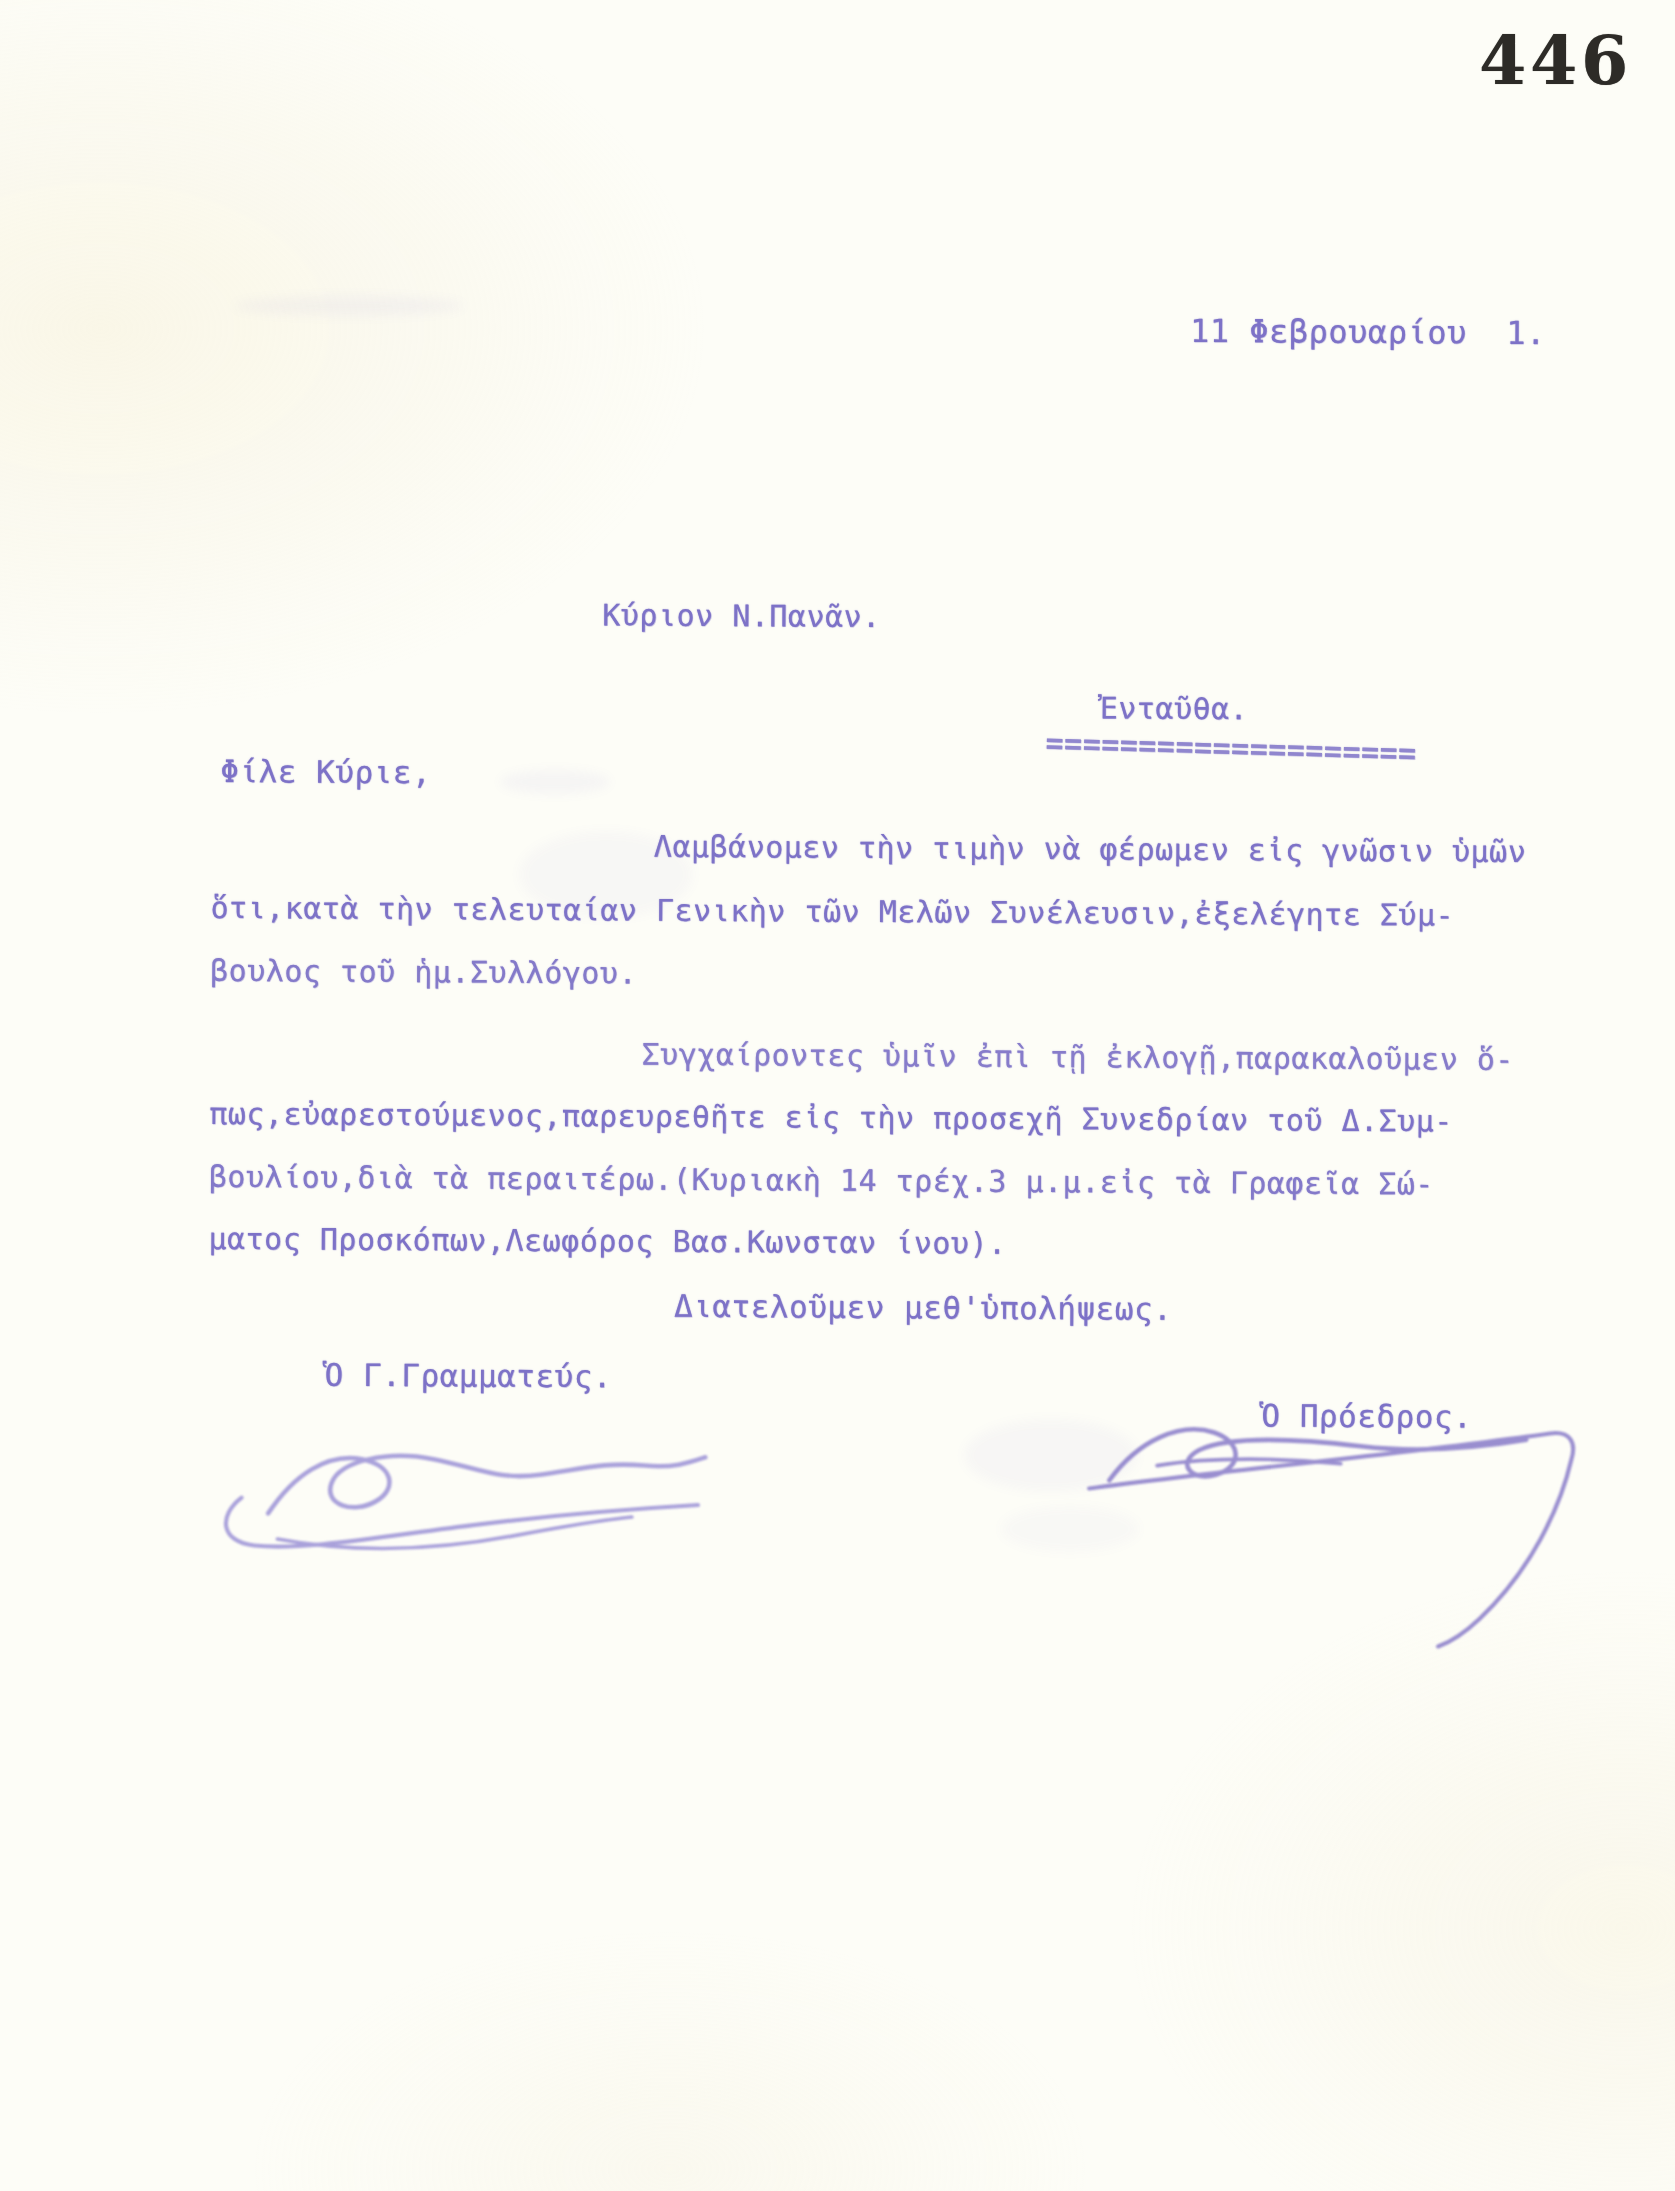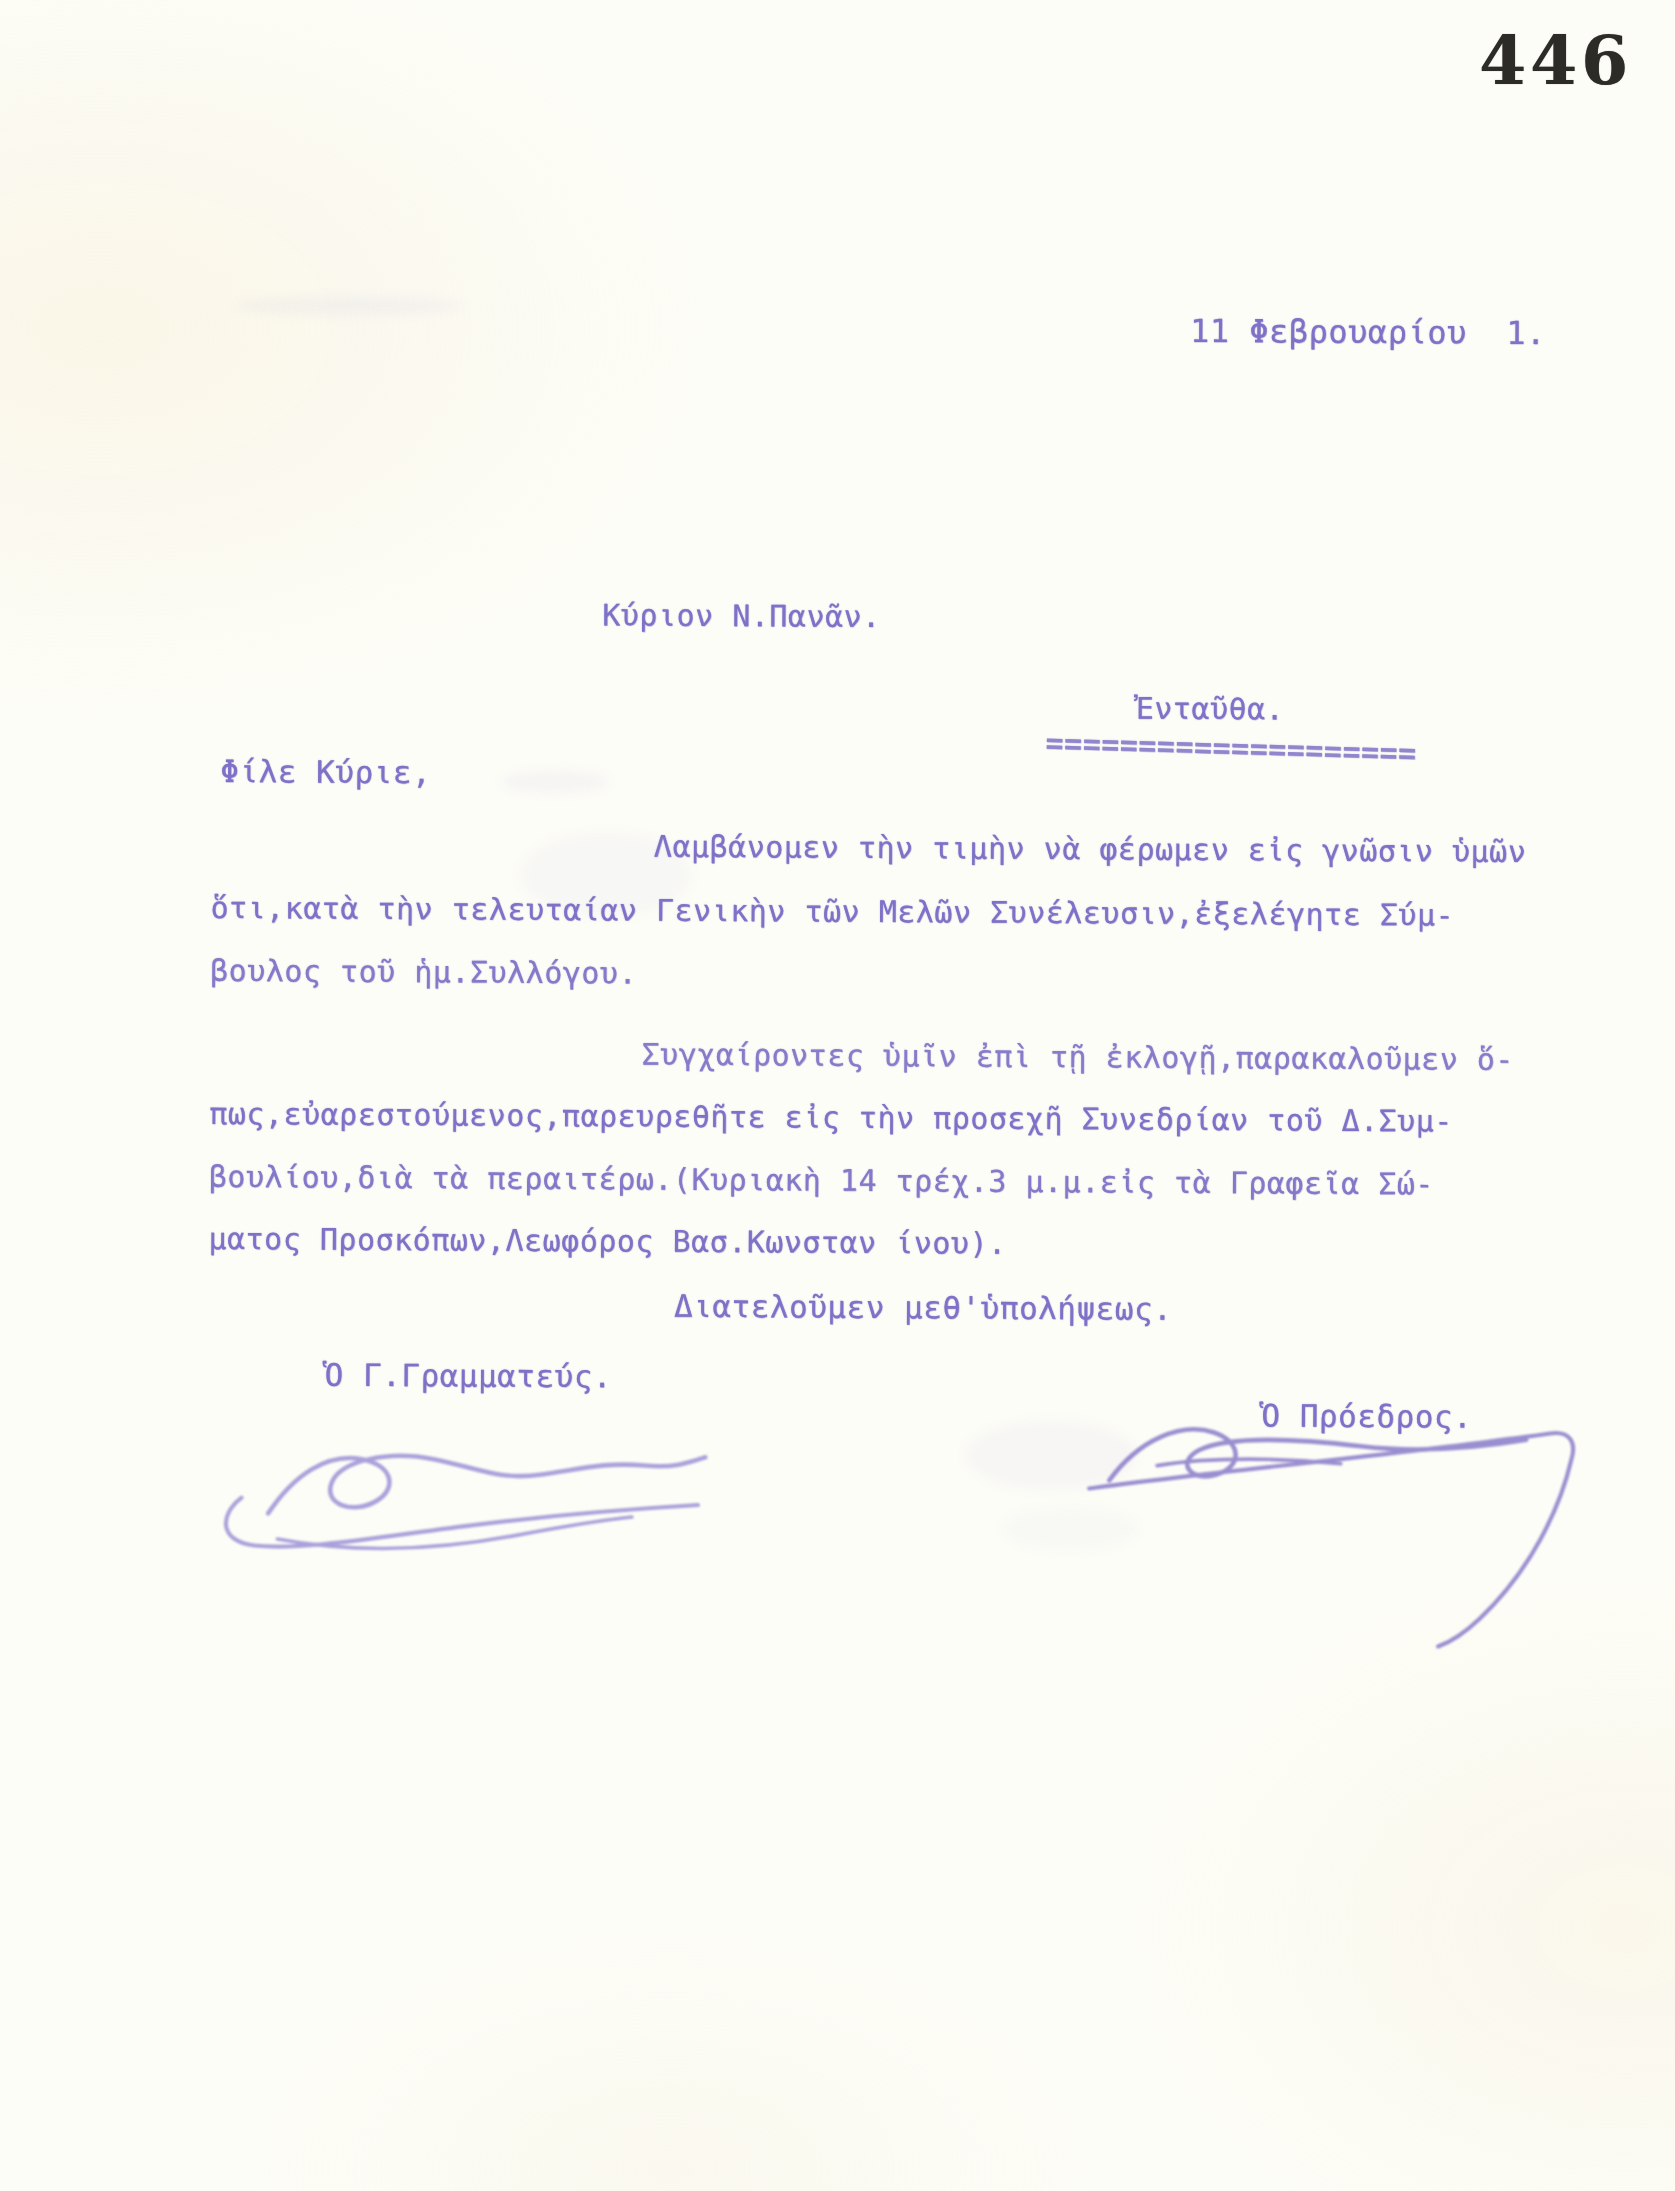--- a/index.html
+++ b/index.html
@@ -29,21 +29,21 @@
   .page-number{
     position:absolute;right:44px;top:20px;
     font-family:"DejaVu Serif","Liberation Serif",serif;
     font-weight:bold;font-size:68px;color:var(--pagenum);
     letter-spacing:3.7px;
     text-shadow:0 0 0.9px rgba(45,43,39,0.6);
   }
   .letter{position:absolute;inset:0;transform:rotate(0.35deg);transform-origin:211px 826px;}
   .date-line{left:1187px;top:306px;font-size:32px;}
   .recipient{left:601px;top:595px;}
-  .place{left:1099px;top:685px;margin-left:36px;}
+  .place{left:1099px;top:685px;}
   .place-rule{left:1045px;top:724px;transform:rotate(1.3deg);opacity:0.85;font-weight:bold;}
   .salutation{left:220px;top:753px;font-size:31px;}
   .closing{left:677px;top:1285px;font-size:31px;}
   .sig-label-left{left:328px;top:1356px;font-size:31px;}
   .sig-label-right{left:1265px;top:1391px;font-size:31px;}
   .bl0{left:654px;top:826px;}
   .bl1{left:211px;top:890px;}
   .bl2{left:211px;top:953px;opacity:0.94;}
   .bl3{left:643px;top:1034px;opacity:0.92;}
   .bl4{left:211px;top:1096px;}

